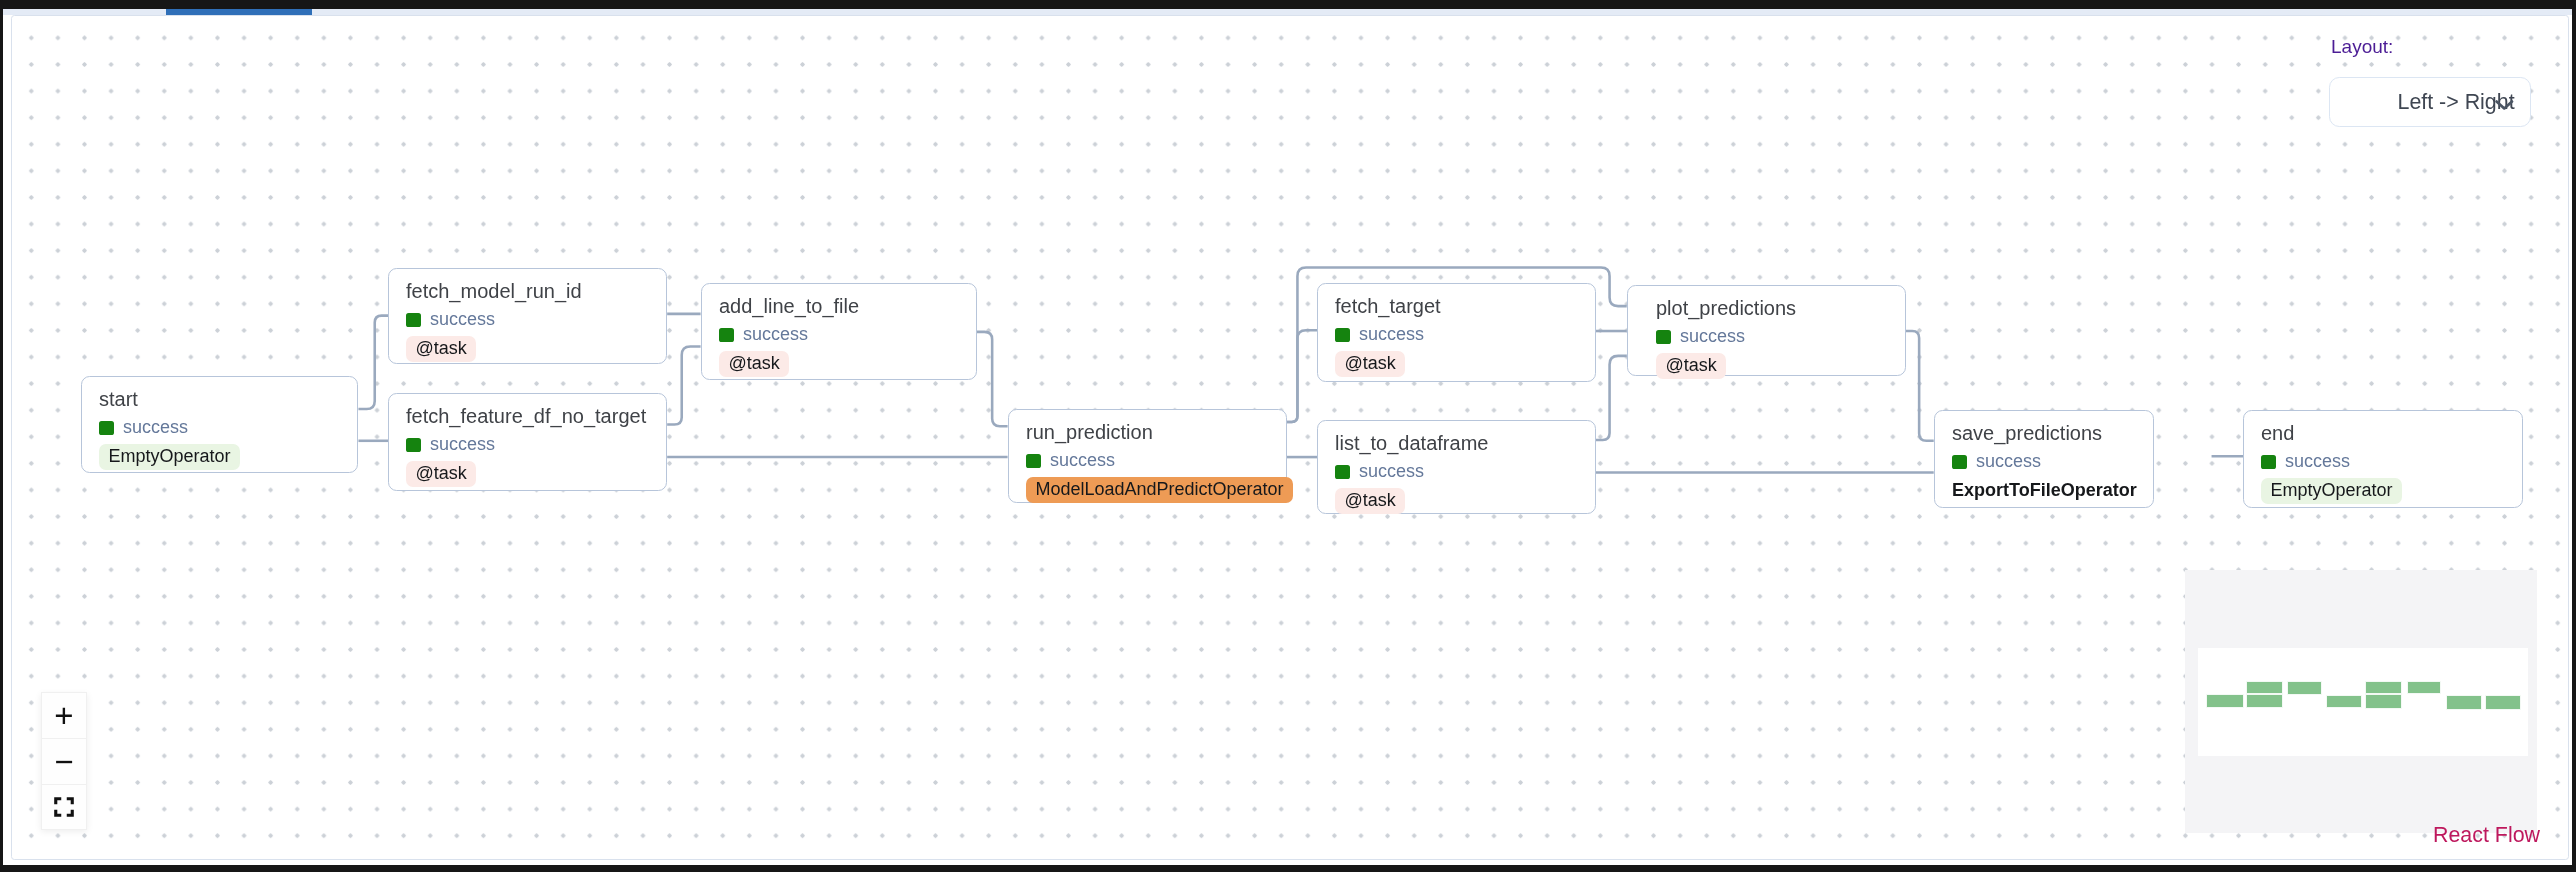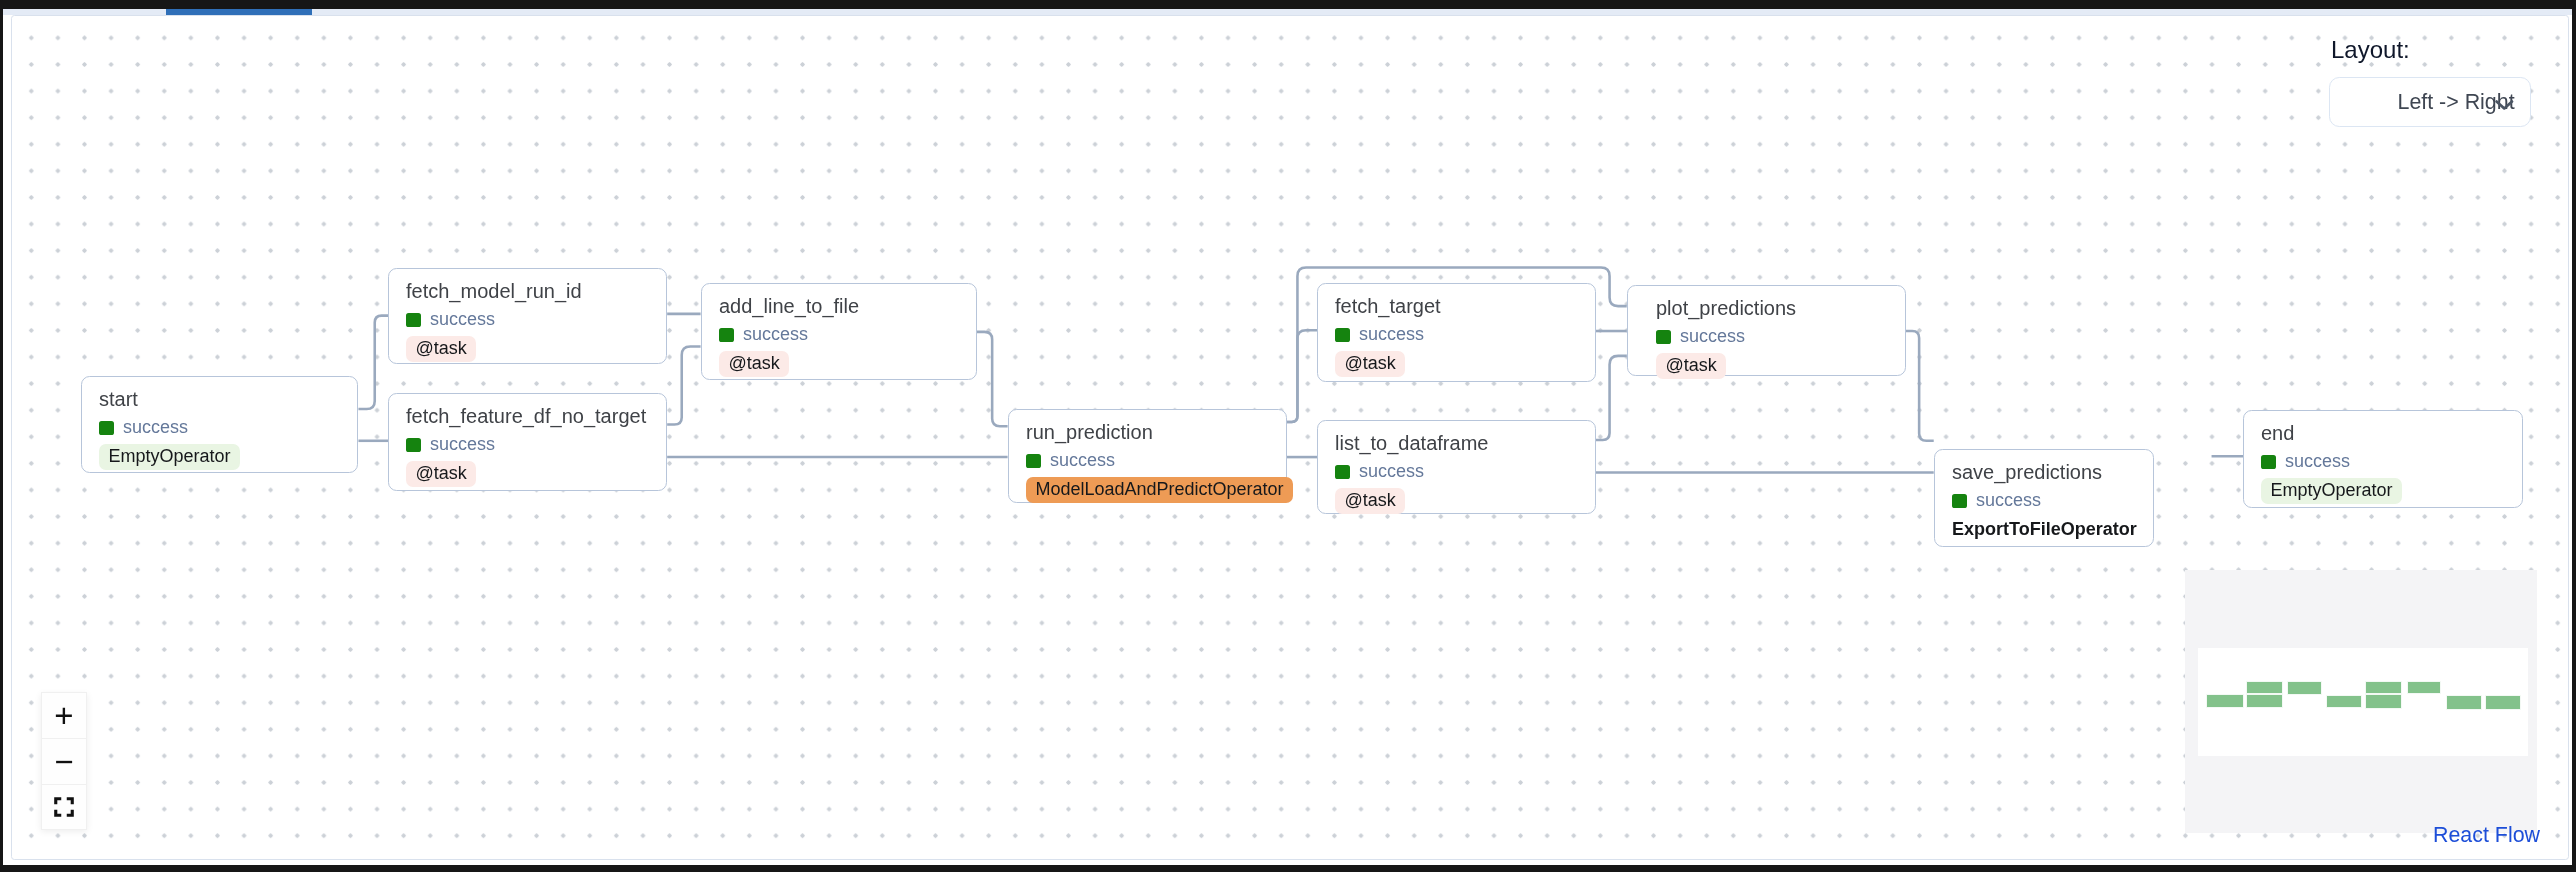--- a/index.html
+++ b/index.html
@@ -27,39 +27,39 @@
   .node-status{display:flex;align-items:center;height:26.6px;margin-top:1.7px;}
   .status-square{width:14.6px;height:14.6px;border-radius:2.6px;margin-right:9.4px;}
   .status-text{font-size:18px;color:#64789a;}
   .chip-row{display:flex;align-items:center;height:28px;margin-top:1.7px;}
   .chip{font-size:18px;line-height:21.4px;color:#16181b;padding:2.6px 9.4px;border-radius:6.9px;white-space:nowrap;}
   .chip.pink{background:#fceae7;}
   .chip.green{background:#e9f5e3;}
   .chip.orange{background:#ee9b55;}
   .chip.plain{background:transparent;padding:2.6px 0;font-weight:bold;}
 
-  #layout-label{position:absolute;left:2331px;top:36px;font-size:24px;color:#0f172a;}
+  #layout-label{position:absolute;left:2331px;top:36px;font-size:19px;color:#4c1d95;}
   #layout-select{position:absolute;left:2329px;top:77px;width:202px;height:50px;box-sizing:border-box;
         background:#fff;border:1.7px solid #dce6f3;border-radius:10.3px;display:flex;align-items:center;
         justify-content:flex-end;cursor:pointer;}
   #layout-select .value{font-size:21.4px;color:#3f4652;margin-right:15.4px;}
   #layout-select svg{position:absolute;right:15.4px;top:20.6px;}
 
   #controls{position:absolute;left:41px;top:692px;width:46px;box-shadow:0 1.7px 6.9px rgba(0,0,0,.08);}
   .ctrl-btn{width:46px;height:46px;box-sizing:border-box;background:#fefefe;border:0.9px solid #f0f0f0;
         border-bottom:none;display:flex;align-items:center;justify-content:center;cursor:pointer;
         font-size:33px;color:#111;}
   .ctrl-btn:last-child{border-bottom:0.9px solid #f0f0f0;}
 
   #minimap{position:absolute;left:2185px;top:570px;width:352px;height:263px;background:#f4f4f6;cursor:pointer;}
   #mm-viewport{position:absolute;background:#fff;}
   .mm-node{position:absolute;box-sizing:border-box;border:0.9px solid rgba(255,255,255,.9);}
 
   #attribution{position:absolute;left:2350px;top:823px;width:190px;text-align:right;
-        font-size:21.4px;color:#1d4ed8;cursor:pointer;}
+        font-size:21.4px;color:#be185d;cursor:pointer;}
 </style>
 </head>
 <body>
 
 <div id="screen">
 
   <div id="pane"></div>
 
   <svg id="edges-svg" viewBox="0 0 3004 1018">
       <path d="M418 477 L427.5 477 Q437 477 437 467.5 L437 376 Q437 368 445 368 L453 368" stroke="#9aa9be"></path>
@@ -151,21 +151,21 @@
       <div class="node" style="left: 1627px; top: 285px; width: 279px; height: 91px; padding-left: 28px;">
         <div class="node-title">plot_predictions</div>
         <div class="node-status">
           <span class="status-square" style="background: rgb(21, 131, 15);"></span>
           <span class="status-text">success</span>
         </div>
         <div class="chip-row">
           <span class="chip pink">@task</span>
         </div>
       </div>
-      <div class="node" style="left: 1934px; top: 410px; width: 220px; height: 98px; margin-top: 39px;">
+      <div class="node" style="left: 1934px; top: 410px; width: 220px; height: 98px;">
         <div class="node-title">save_predictions</div>
         <div class="node-status">
           <span class="status-square" style="background: rgb(21, 131, 15);"></span>
           <span class="status-text">success</span>
         </div>
         <div class="chip-row">
           <span class="chip plain">ExportToFileOperator</span>
         </div>
       </div>
       <div class="node" style="left: 2243px; top: 410px; width: 280px; height: 98px;">

